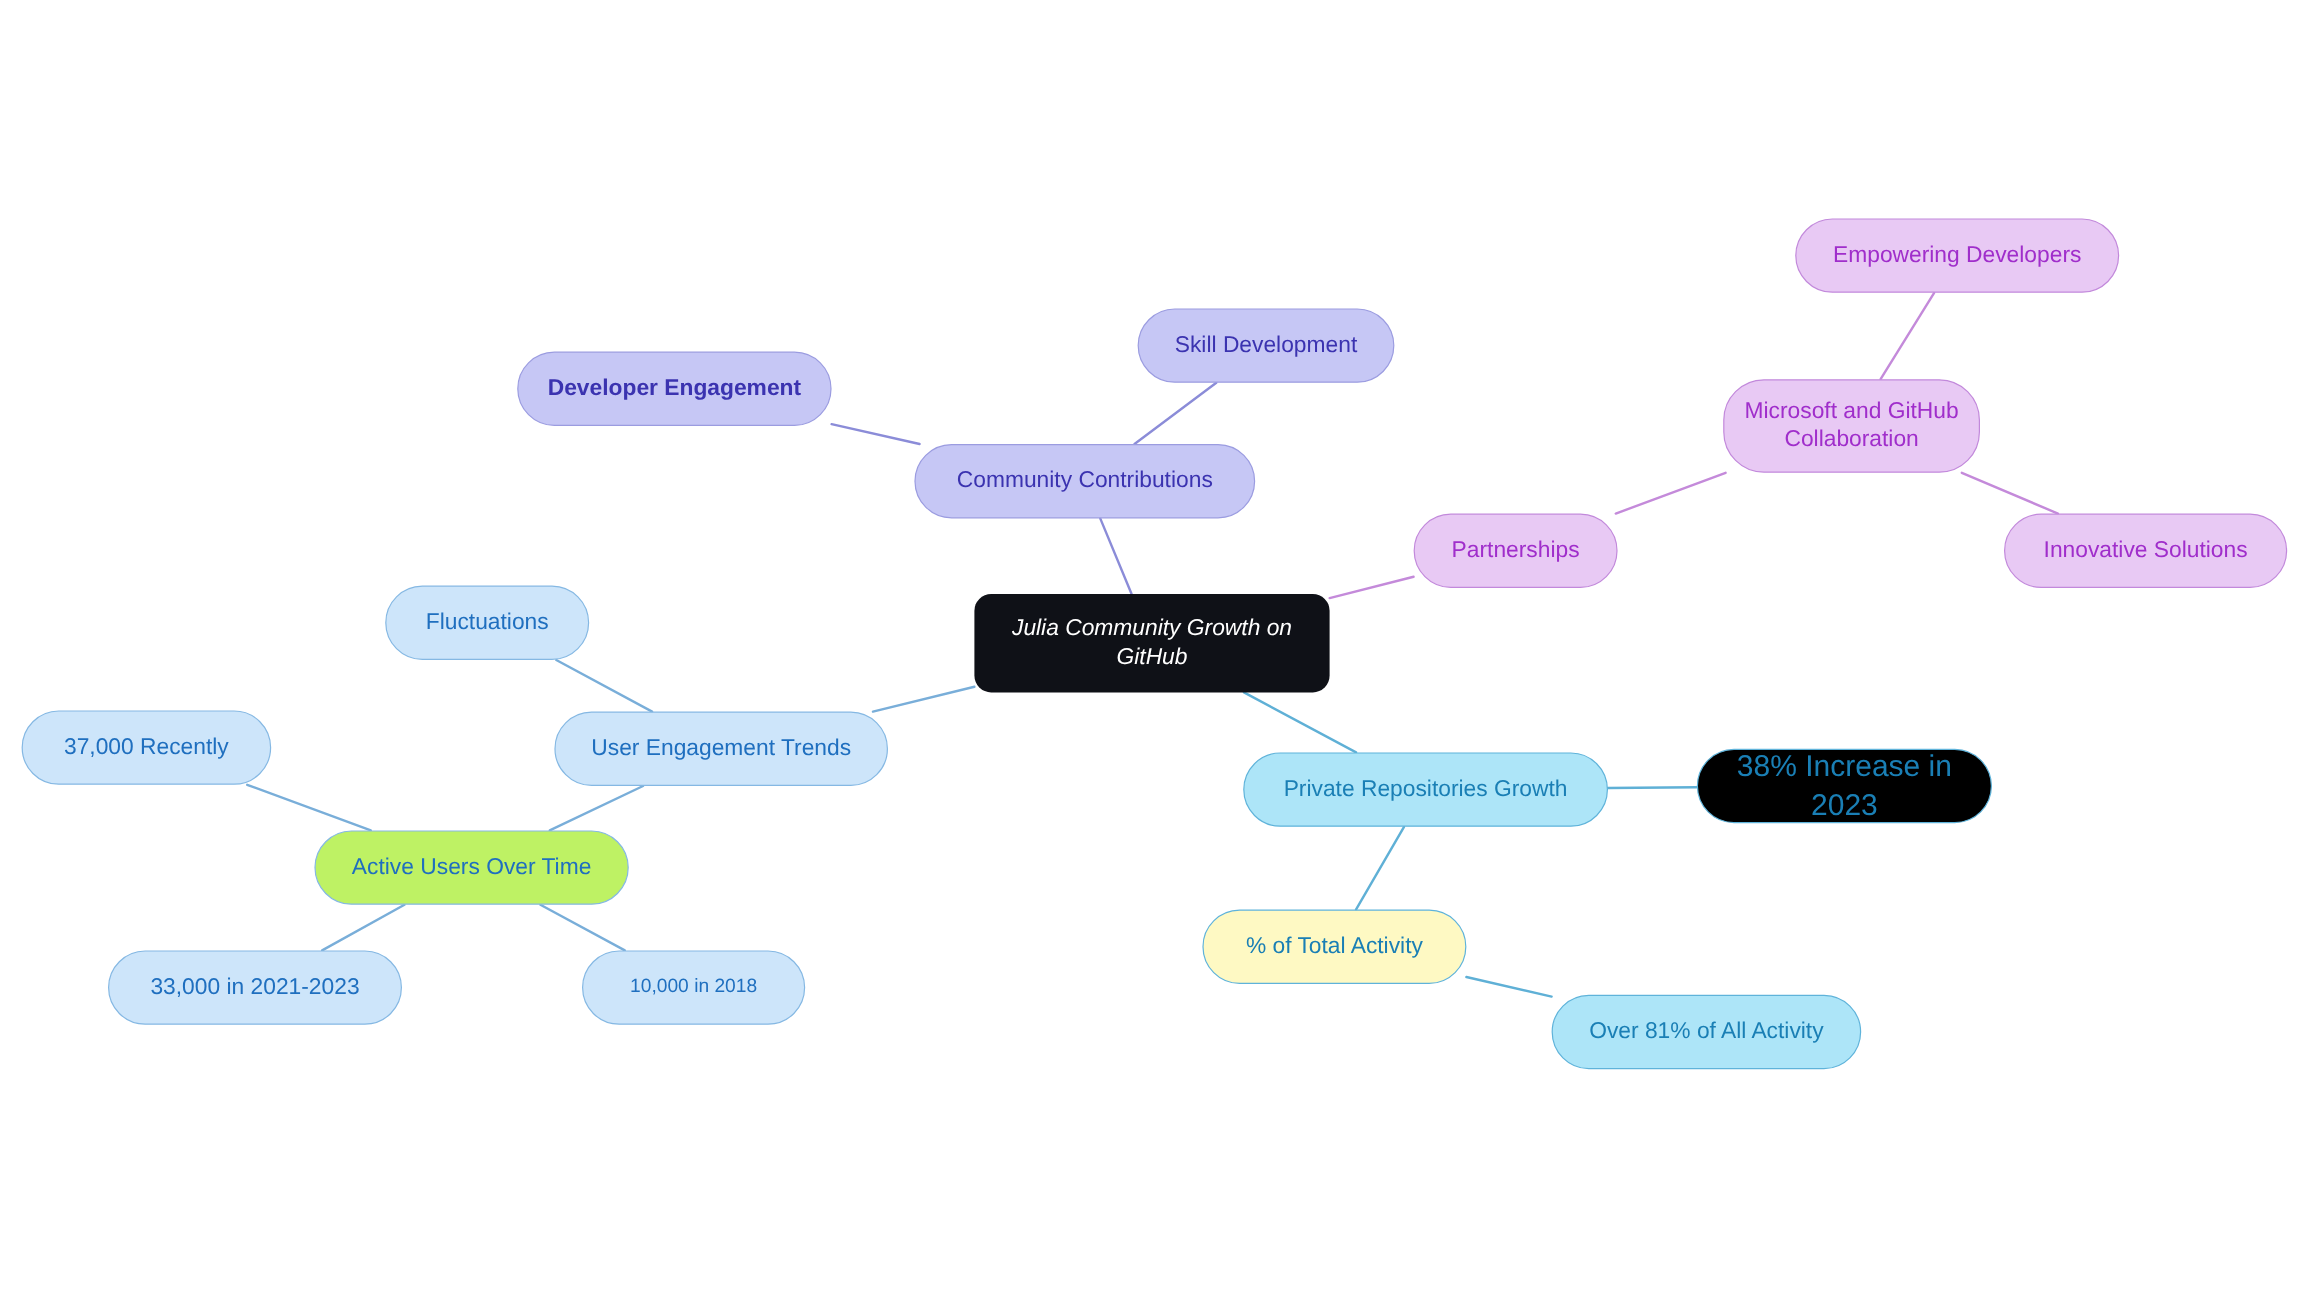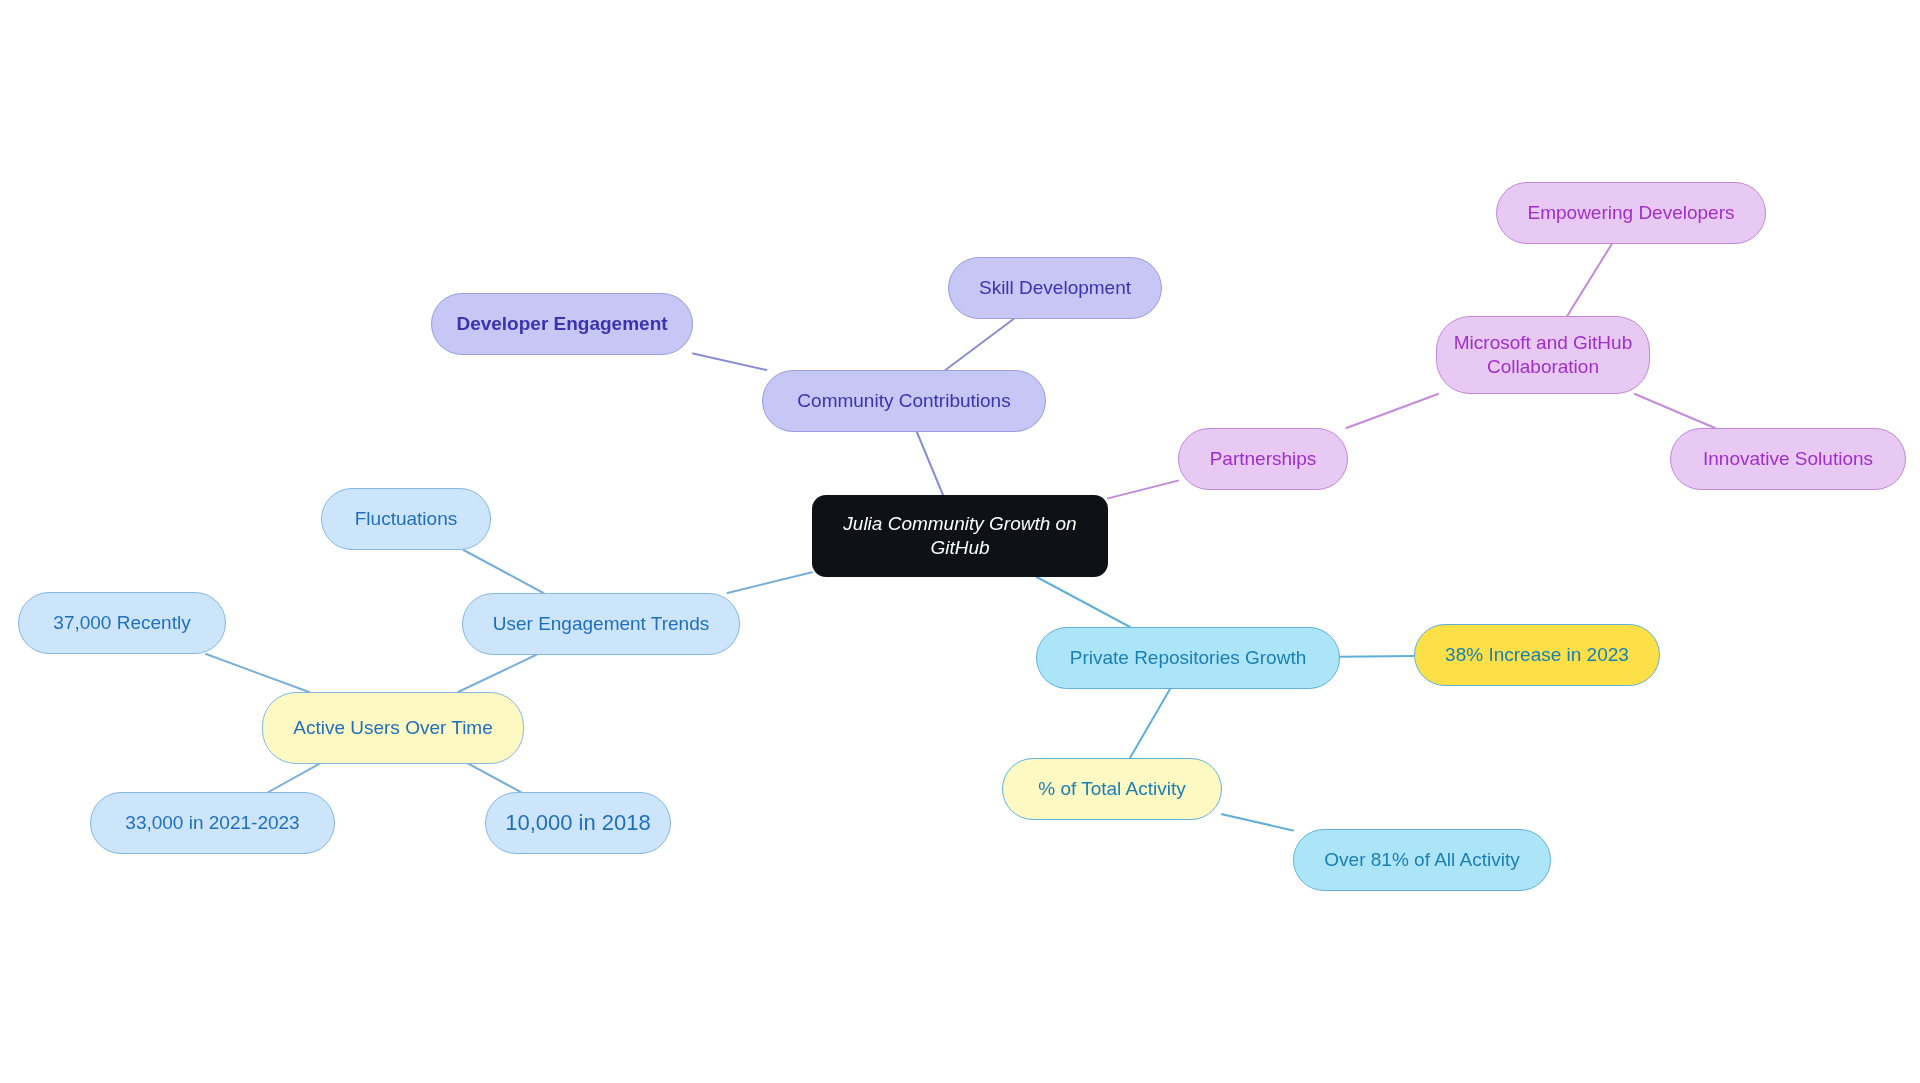--- a/index.html
+++ b/index.html
@@ -74,22 +74,22 @@
       <div class="node" style="left: 762px; top: 370px; width: 284px; height: 62px; font-size: 19px; background: rgb(198, 199, 245); border-color: rgb(155, 156, 224); color: rgb(59, 51, 176);"><span class="node-label">Community Contributions</span></div>
       <div class="node" style="left: 431px; top: 293px; width: 262px; height: 62px; font-size: 19px; background: rgb(198, 199, 245); border-color: rgb(155, 156, 224); color: rgb(59, 51, 176); font-weight: bold;"><span class="node-label">Developer Engagement</span></div>
       <div class="node" style="left: 948px; top: 257px; width: 214px; height: 62px; font-size: 19px; background: rgb(198, 199, 245); border-color: rgb(155, 156, 224); color: rgb(59, 51, 176);"><span class="node-label">Skill Development</span></div>
       <div class="node" style="left: 1178px; top: 428px; width: 170px; height: 62px; font-size: 19px; background: rgb(232, 201, 244); border-color: rgb(194, 137, 219); color: rgb(160, 46, 203);"><span class="node-label">Partnerships</span></div>
       <div class="node" style="left: 1436px; top: 316px; width: 214px; height: 78px; font-size: 19px; background: rgb(232, 201, 244); border-color: rgb(194, 137, 219); color: rgb(160, 46, 203);"><span class="node-label">Microsoft and GitHub
 Collaboration</span></div>
       <div class="node" style="left: 1496px; top: 182px; width: 270px; height: 62px; font-size: 19px; background: rgb(232, 201, 244); border-color: rgb(194, 137, 219); color: rgb(160, 46, 203); text-align: right;"><span class="node-label">Empowering Developers</span></div>
       <div class="node" style="left: 1670px; top: 428px; width: 236px; height: 62px; font-size: 19px; background: rgb(232, 201, 244); border-color: rgb(194, 137, 219); color: rgb(160, 46, 203);"><span class="node-label">Innovative Solutions</span></div>
       <div class="node" style="left: 462px; top: 593px; width: 278px; height: 62px; font-size: 19px; background: rgb(205, 229, 250); border-color: rgb(133, 184, 227); color: rgb(31, 111, 191); text-align: right;"><span class="node-label">User Engagement Trends</span></div>
       <div class="node" style="left: 321px; top: 488px; width: 170px; height: 62px; font-size: 19px; background: rgb(205, 229, 250); border-color: rgb(133, 184, 227); color: rgb(31, 111, 191);"><span class="node-label">Fluctuations</span></div>
-      <div class="node" style="left: 262px; top: 692px; width: 262px; height: 72px; font-size: 19px; background: #fef9c3; border-color: rgb(133, 184, 227); color: rgb(31, 111, 191);"><span class="node-label">Active Users Over Time</span></div>
+      <div class="node" style="left: 262px; top: 692px; width: 262px; height: 62px; font-size: 19px; background: #bef264; border-color: rgb(133, 184, 227); color: rgb(31, 111, 191);"><span class="node-label">Active Users Over Time</span></div>
       <div class="node" style="left: 18px; top: 592px; width: 208px; height: 62px; font-size: 19px; background: rgb(205, 229, 250); border-color: rgb(133, 184, 227); color: rgb(31, 111, 191);"><span class="node-label">37,000 Recently</span></div>
       <div class="node" style="left: 90px; top: 792px; width: 245px; height: 62px; font-size: 19px; background: rgb(205, 229, 250); border-color: rgb(133, 184, 227); color: rgb(31, 111, 191);"><span class="node-label">33,000 in 2021-2023</span></div>
-      <div class="node" style="left: 485px; top: 792px; width: 186px; height: 62px; font-size: 22px; background: rgb(205, 229, 250); border-color: rgb(133, 184, 227); color: rgb(31, 111, 191);"><span class="node-label">10,000 in 2018</span></div>
+      <div class="node" style="left: 485px; top: 792px; width: 186px; height: 62px; font-size: 16px; background: rgb(205, 229, 250); border-color: rgb(133, 184, 227); color: rgb(31, 111, 191);"><span class="node-label">10,000 in 2018</span></div>
       <div class="node" style="left: 1036px; top: 627px; width: 304px; height: 62px; font-size: 19px; background: rgb(173, 229, 248); border-color: rgb(95, 179, 218); color: rgb(26, 127, 181);"><span class="node-label">Private Repositories Growth</span></div>
-      <div class="node" style="left: 1414px; top: 624px; width: 246px; height: 62px; font-size: 19px; background: #fde047; border-color: rgb(95, 179, 218); color: rgb(26, 127, 181); text-align: right;"><span class="node-label">38% Increase in 2023</span></div>
+      <div class="node" style="left: 1414px; top: 624px; width: 246px; height: 62px; font-size: 25px; background: #000000; border-color: rgb(95, 179, 218); color: rgb(26, 127, 181);"><span class="node-label">38% Increase in 2023</span></div>
       <div class="node" style="left: 1002px; top: 758px; width: 220px; height: 62px; font-size: 19px; background: #fef9c3; border-color: rgb(95, 179, 218); color: rgb(26, 127, 181);"><span class="node-label">% of Total Activity</span></div>
       <div class="node" style="left: 1293px; top: 829px; width: 258px; height: 62px; font-size: 19px; background: rgb(173, 229, 248); border-color: rgb(95, 179, 218); color: rgb(26, 127, 181);"><span class="node-label">Over 81% of All Activity</span></div>
     </div>
 </div>
 
 </body></html>

